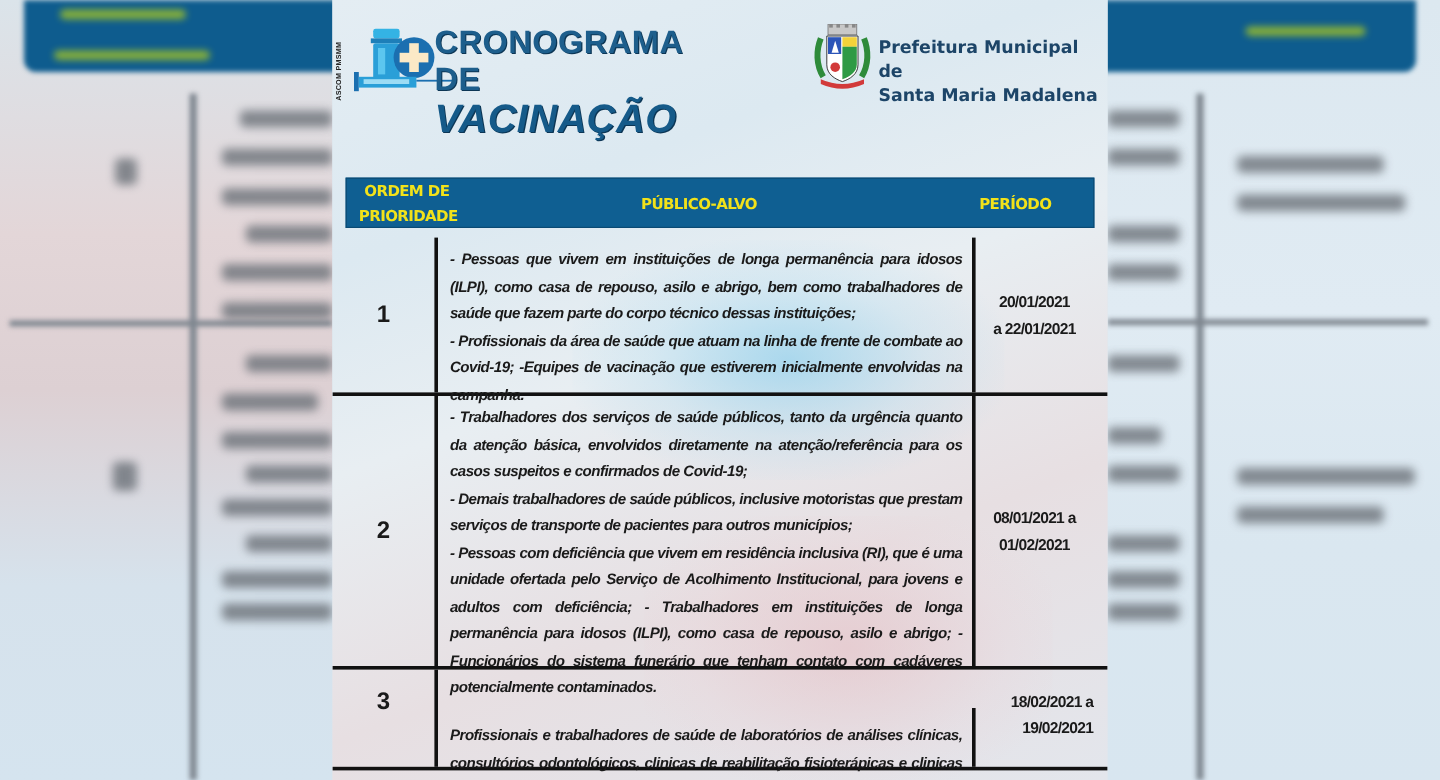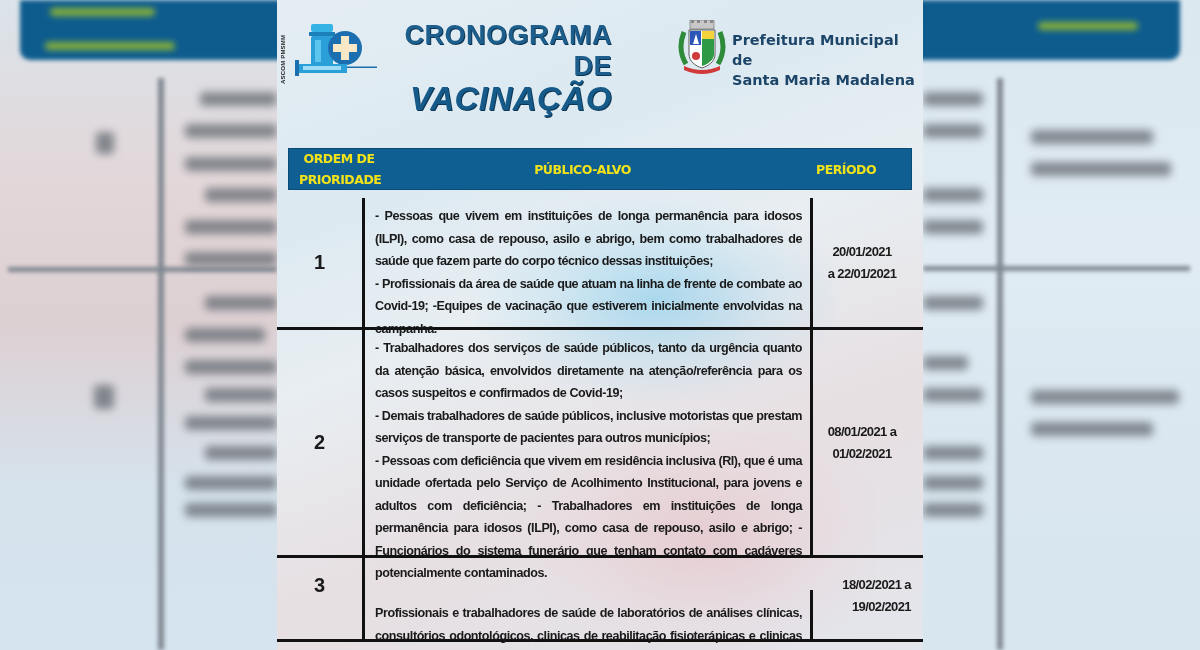--- a/index.html
+++ b/index.html
@@ -46,21 +46,21 @@
   .poster-pink {
     position: absolute; left: 260px; top: 430px; width: 340px; height: 220px;
     background: radial-gradient(ellipse at center, rgba(230,185,190,.5) 0%, rgba(235,205,210,.2) 55%, rgba(255,255,255,0) 80%);
   }
   .credit {
     position: absolute; left: 3px; top: 24px; width: 10px; height: 60px;
     font-size: 6px; font-weight: bold; color: #222;
     writing-mode: vertical-rl; transform: rotate(180deg); letter-spacing: .2px;
   }
   .vaccine-icon { position: absolute; left: 14px; top: 22px; width: 90px; height: 56px; }
-  .title-block { position: absolute; left: 85px; top: 20px; width: 250px; text-align: right; }
+  .title-block { position: absolute; left: 85px; top: 20px; width: 250px; text-align: left; }
   .title-line1 {
     font-size: 27px; font-weight: bold; color: #1d5e8c; letter-spacing: .5px;
     text-shadow: 1px 1px 0 #0c3655;
   }
   .title-line2 {
     font-size: 33px; font-weight: bold; font-style: italic; color: #155a89;
     margin-top: -2px; letter-spacing: .5px; text-shadow: 1px 1px 0 #0c3655;
   }
   .coat-of-arms { position: absolute; left: 401px; top: 20px; width: 48px; height: 56px; }
   .org-name {
@@ -86,21 +86,21 @@
   }
   .row { position: relative; display: flex; border-bottom: 3px solid #111; }
   .col-num {
     width: 88px; border-right: 3px solid #111;
     display: flex; align-items: center; justify-content: center;
     font-size: 20px; font-weight: bold; color: #1a1a1a;
   }
   .col-text {
     width: 448px; border-right: 3px solid #111; padding: 7px 8px 4px 10px;
     font-family: "Liberation Sans", sans-serif; font-size: 12.6px; font-weight: bold; color: #1a1a1a;
-    line-height: 22.5px; text-align: justify; letter-spacing: -0.45px;
+    line-height: 22.5px; text-align: justify; letter-spacing: -0.45px; font-style: italic;
   }
   .col-text p { margin: 0; }
   .col-period {
     flex: 1; display: flex; flex-direction: column; align-items: center; justify-content: center;
     font-size: 13px; font-weight: bold; color: #1a1a1a; line-height: 22px; letter-spacing: -0.6px;
     padding-right: 12px; text-align: center;
   }
   .row-1 { height: 132px; }
   .row-2 { height: 228px; }
   .row-3 { height: 84px; }

